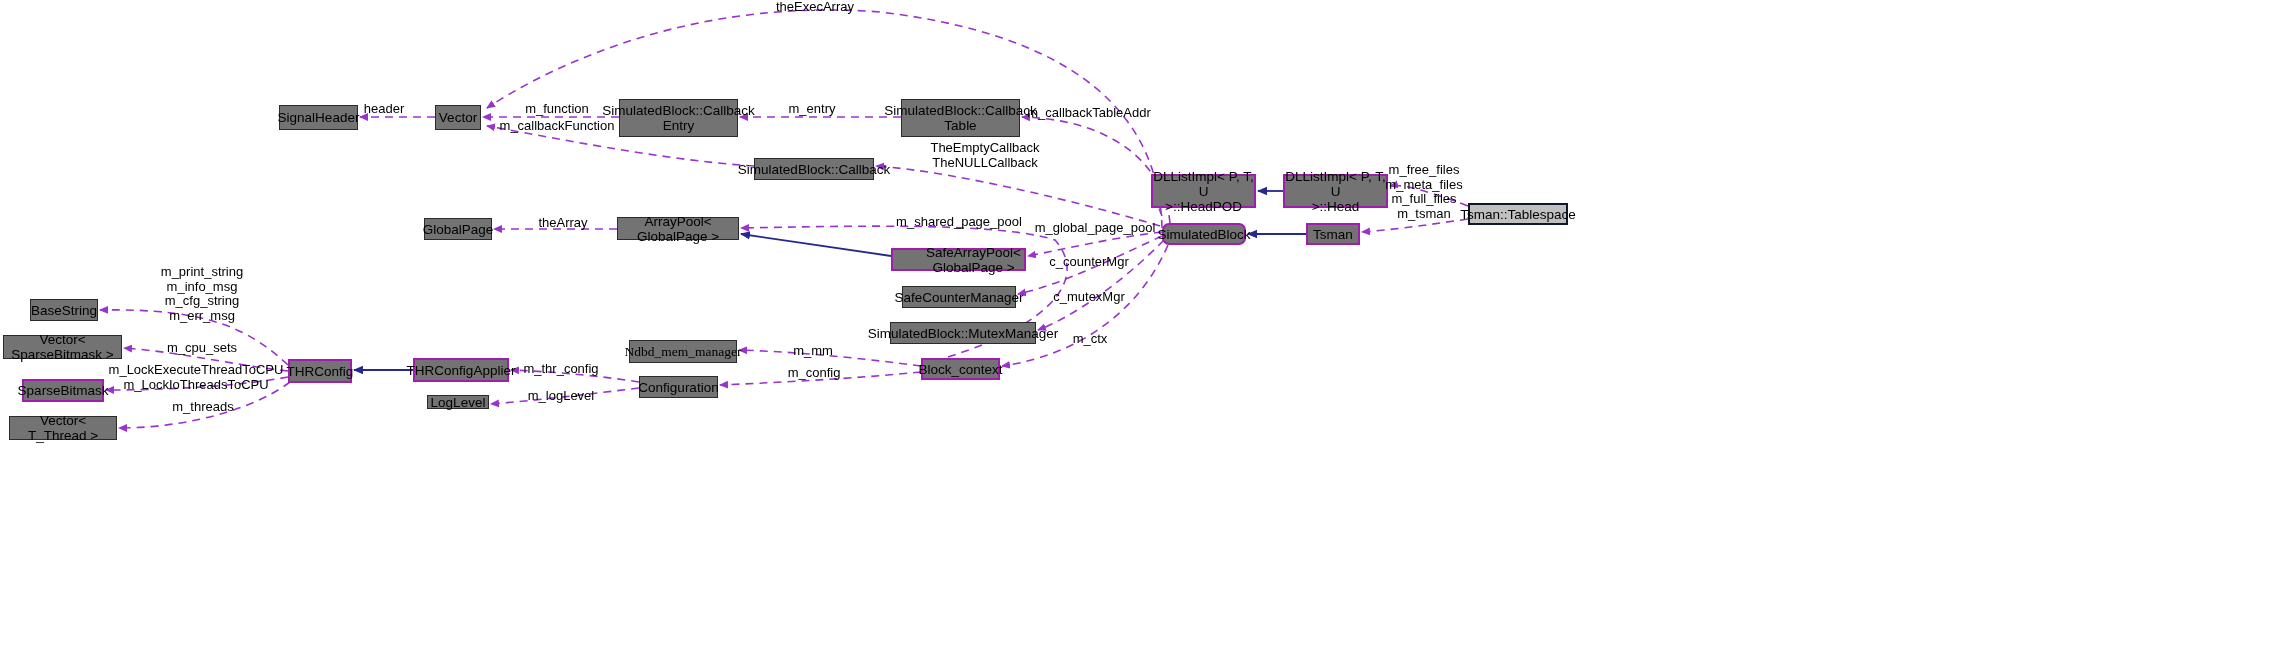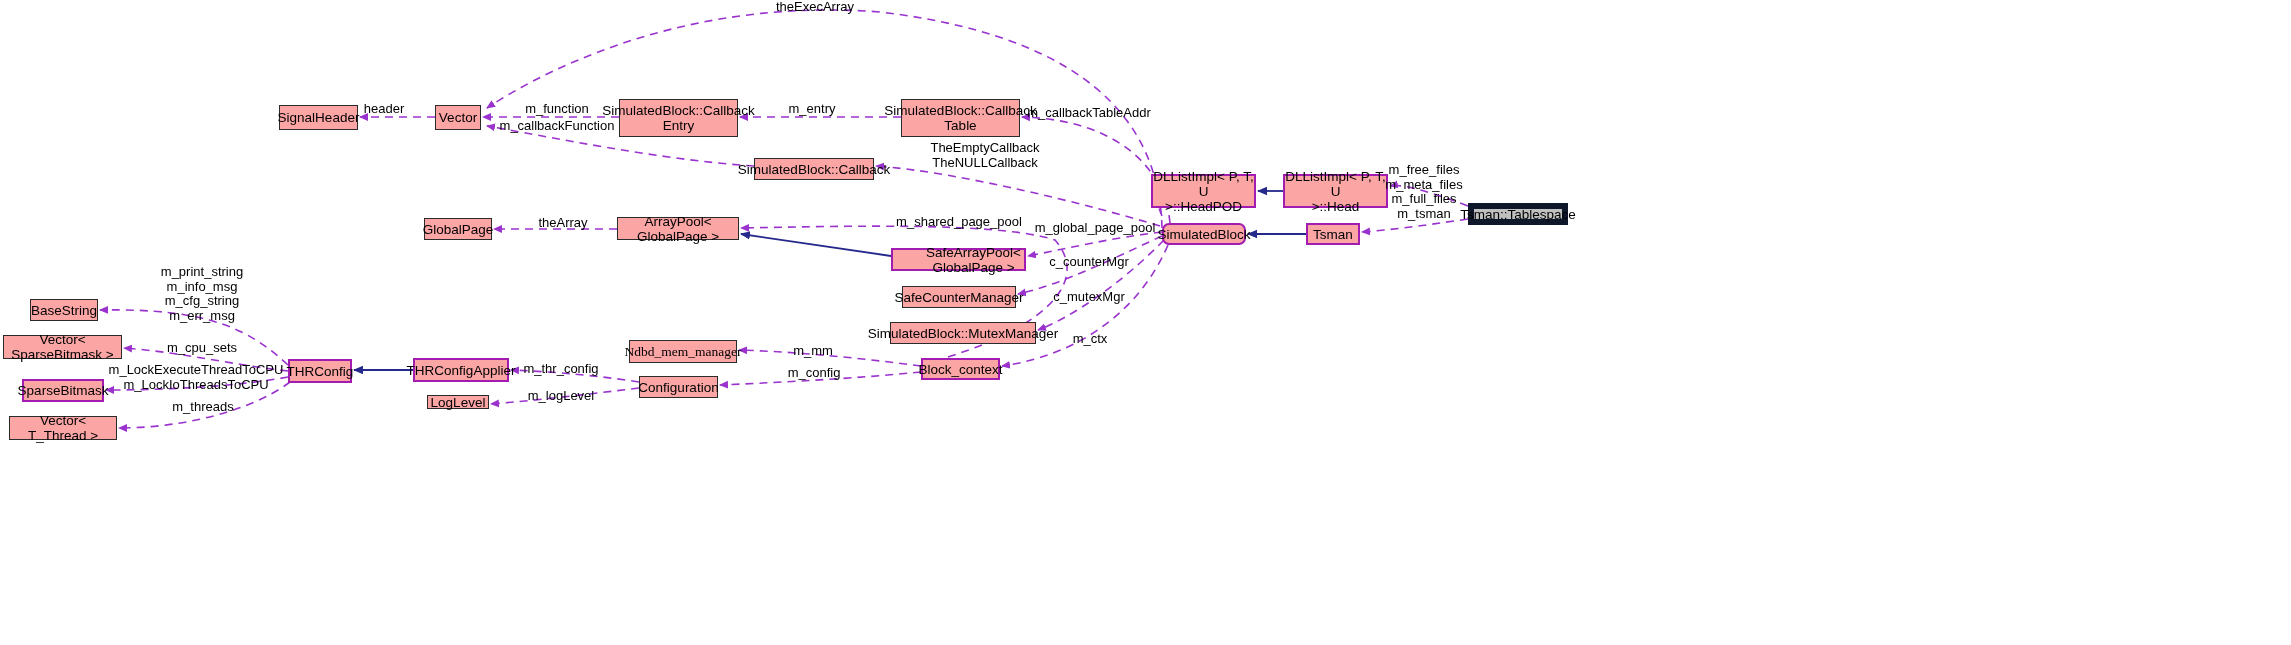--- a/index.html
+++ b/index.html
@@ -3,33 +3,33 @@
 <meta charset="utf-8">
 <style>
   html,body{margin:0;padding:0;background:#ffffff;}
   body{font-family:"Liberation Sans",sans-serif;}
   #canvas{position:relative;width:2291px;height:645px;background:#ffffff;overflow:hidden;}
   svg.edges{position:absolute;left:0;top:0;width:2291px;height:645px;pointer-events:none;}
   .node{
     position:absolute;
     box-sizing:border-box;
     border:1px solid #2b2b2b;
-    background:#fca5a5;
+    background:#737373;
     color:#000000;
     font-size:13.5px;
     line-height:15px;
     display:flex;
     align-items:center;
     justify-content:center;
     text-align:center;
     white-space:pre-line;
     letter-spacing:0px;
   }
   .node.thick{border:2px solid #a21caf;}
-  .node.highlight{background:#c0c0c0;border:6px solid #0f172a;}
+  .node.highlight{background:#c0c0c0;border:2px solid #0f172a;}
   .elabel{
     position:absolute;
     font-size:13px;
     line-height:14.5px;
     color:#000000;
     white-space:pre-line;
     text-align:center;
     transform:translateX(-50%);
   }
 </style>

